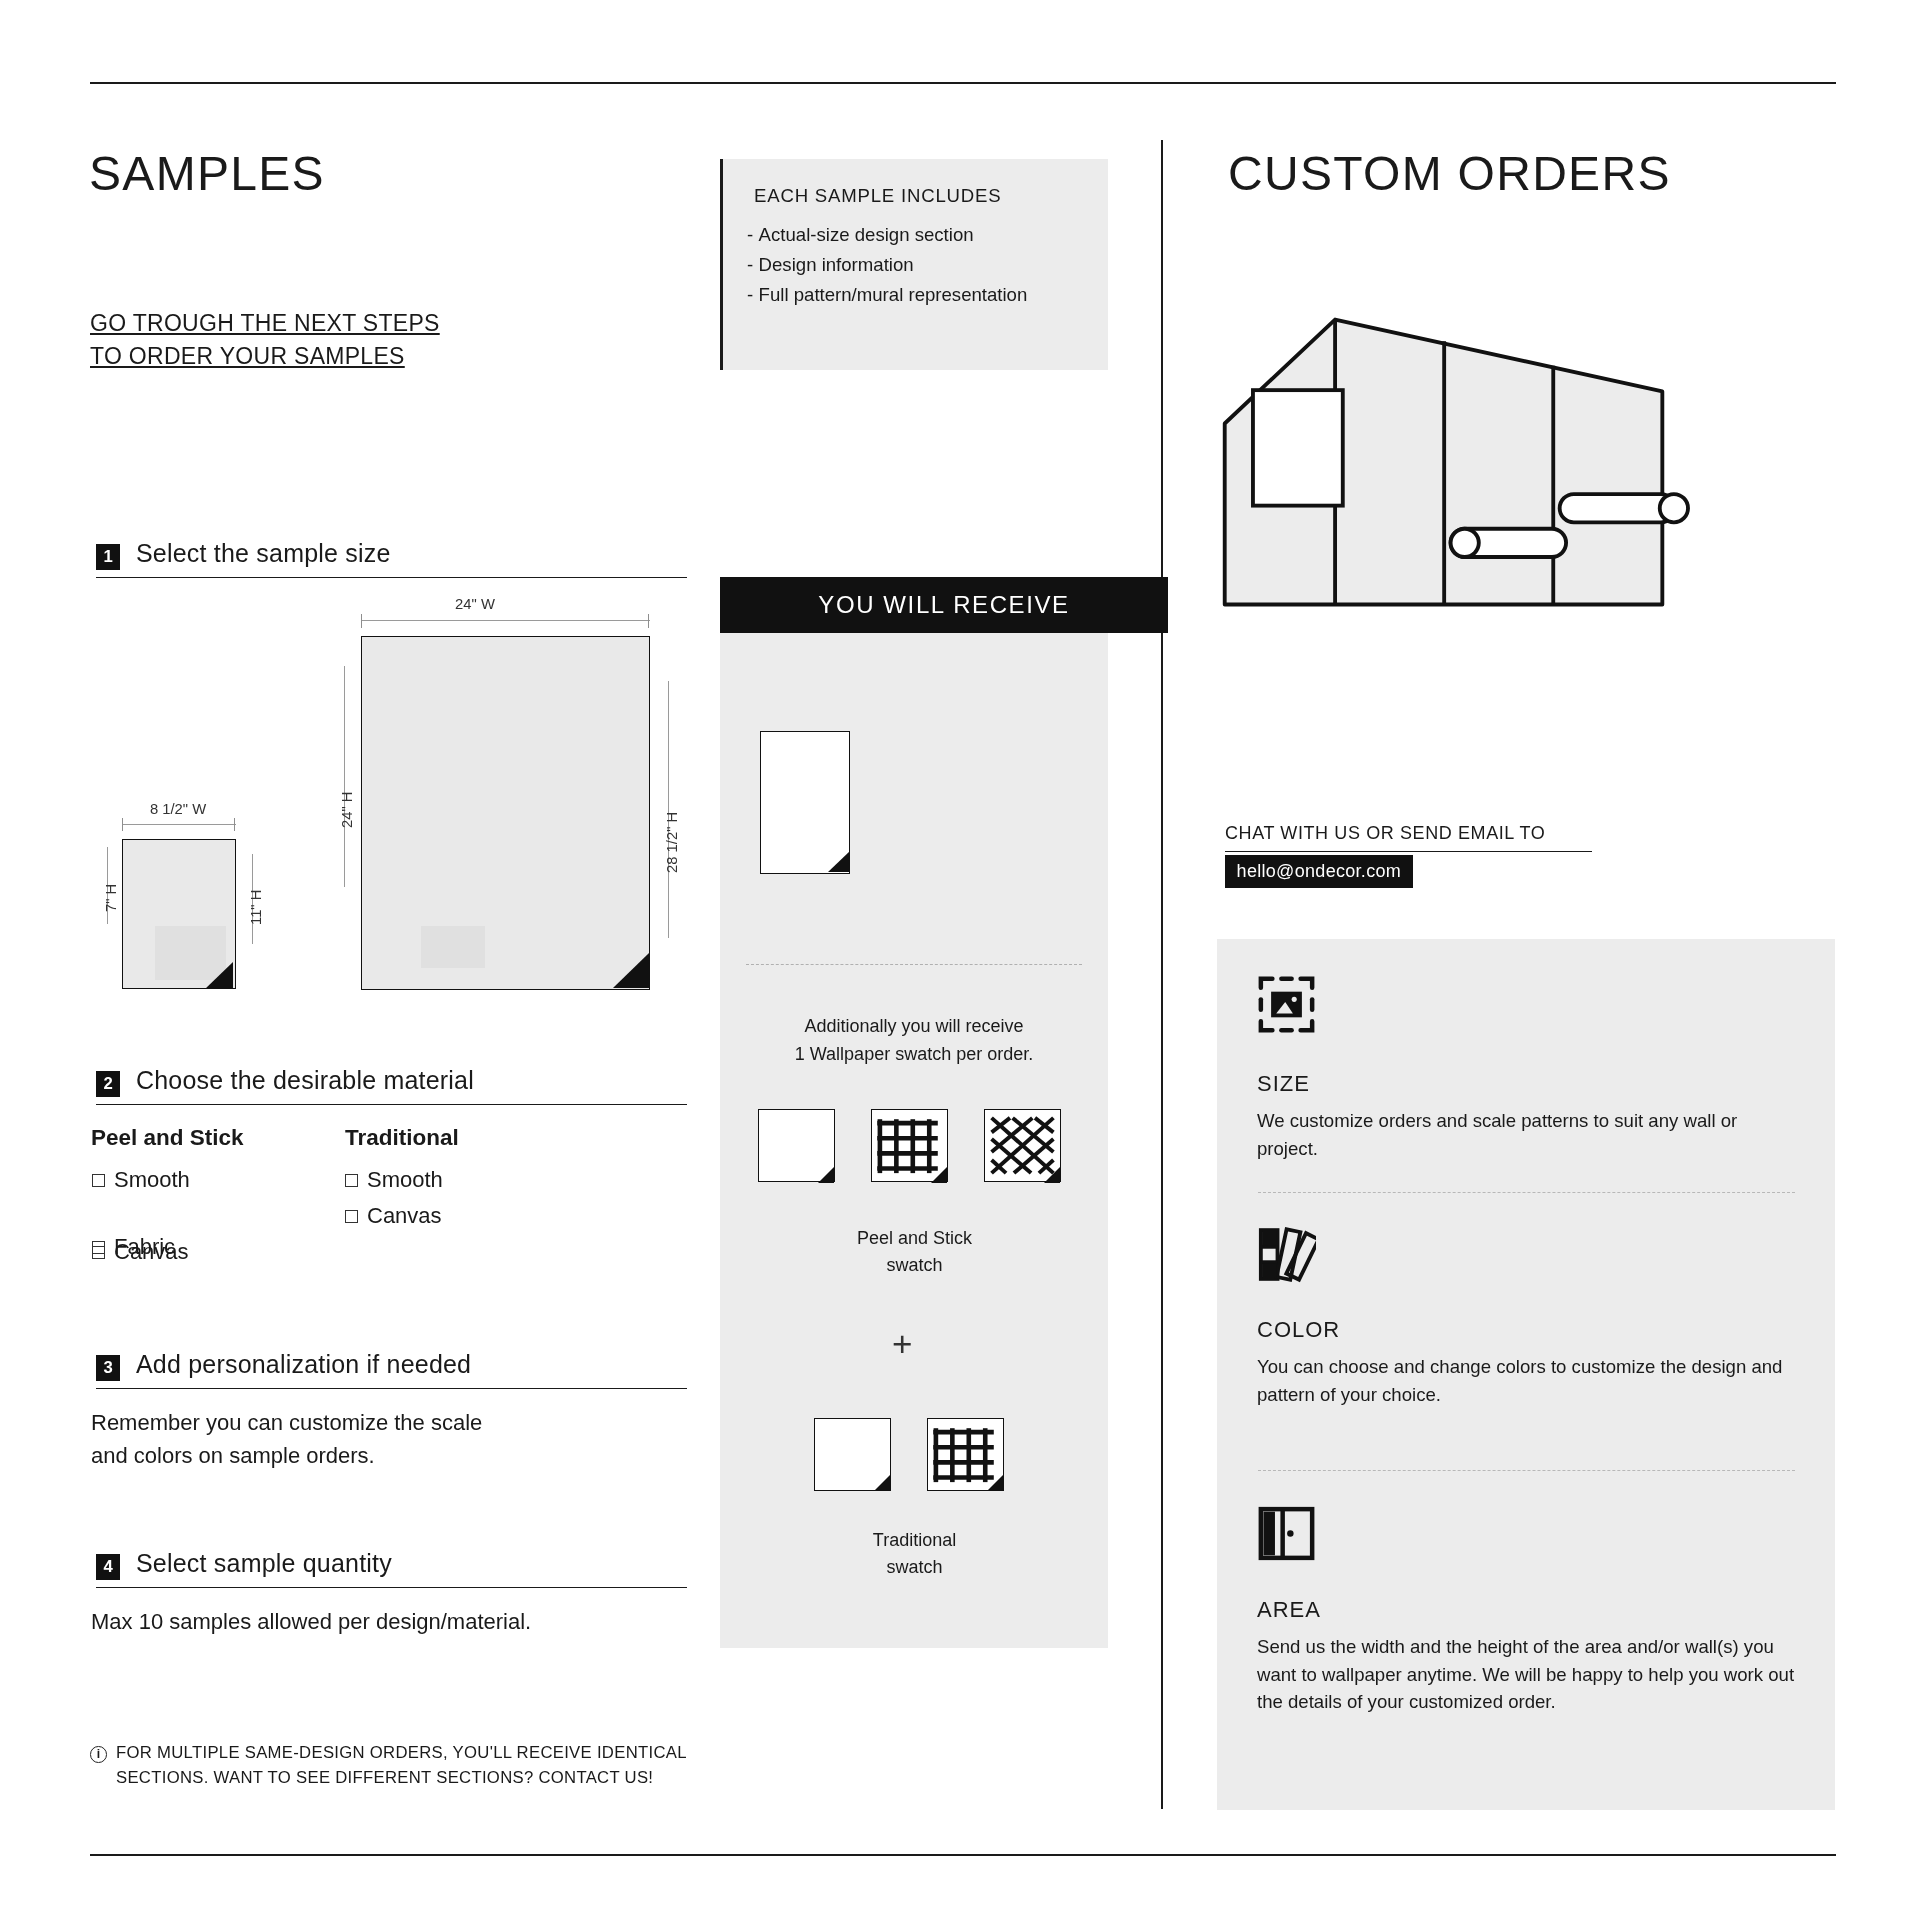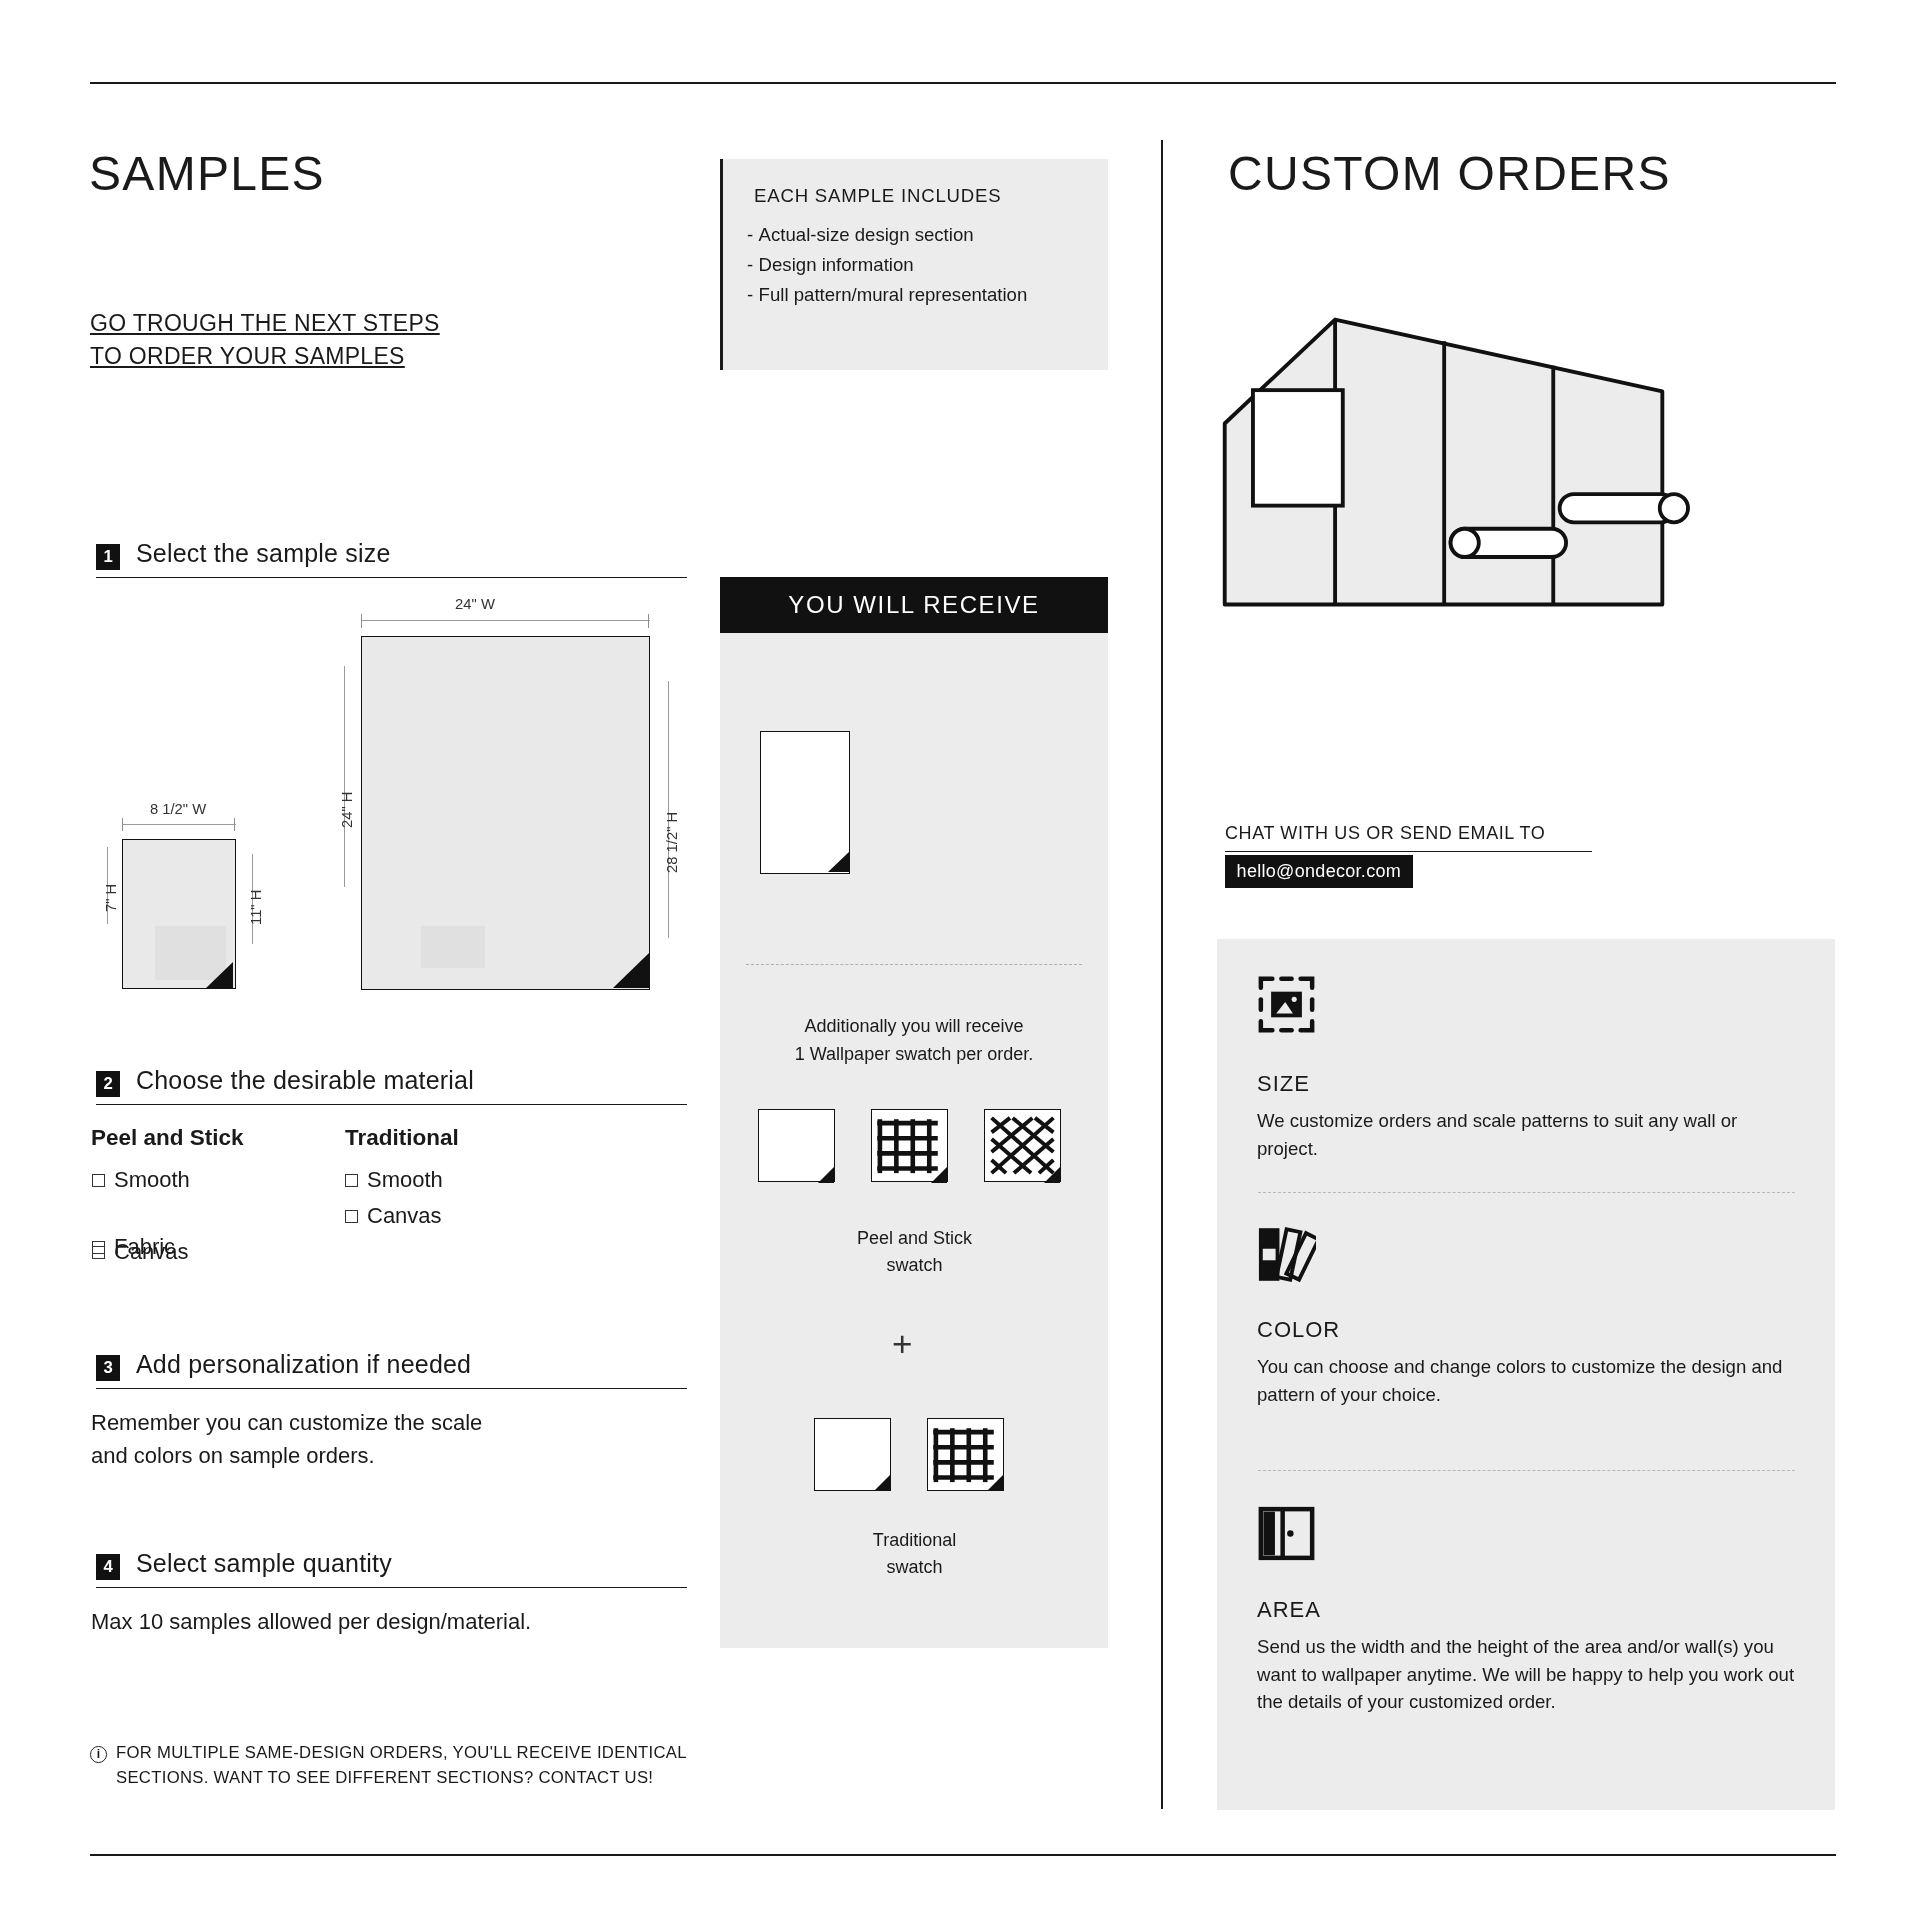--- a/index.html
+++ b/index.html
@@ -230,21 +230,21 @@
   
   .ywr-panel {
     position: absolute;
     left: 720px; top: 577px;
     width: 388px; height: 1071px;
     background: #ececec;
   }
   .ywr-header {
     position: absolute;
     left: 720px; top: 577px;
-    width: 388px; height: 56px;
+    width: 448px; height: 56px;
     background: #111111;
     color: #ffffff;
     display: flex;
     align-items: center;
     justify-content: center;
     font-size: 24px;
     letter-spacing: 1.6px;
   }
   .ywr-swatch-main {
     position: absolute;

